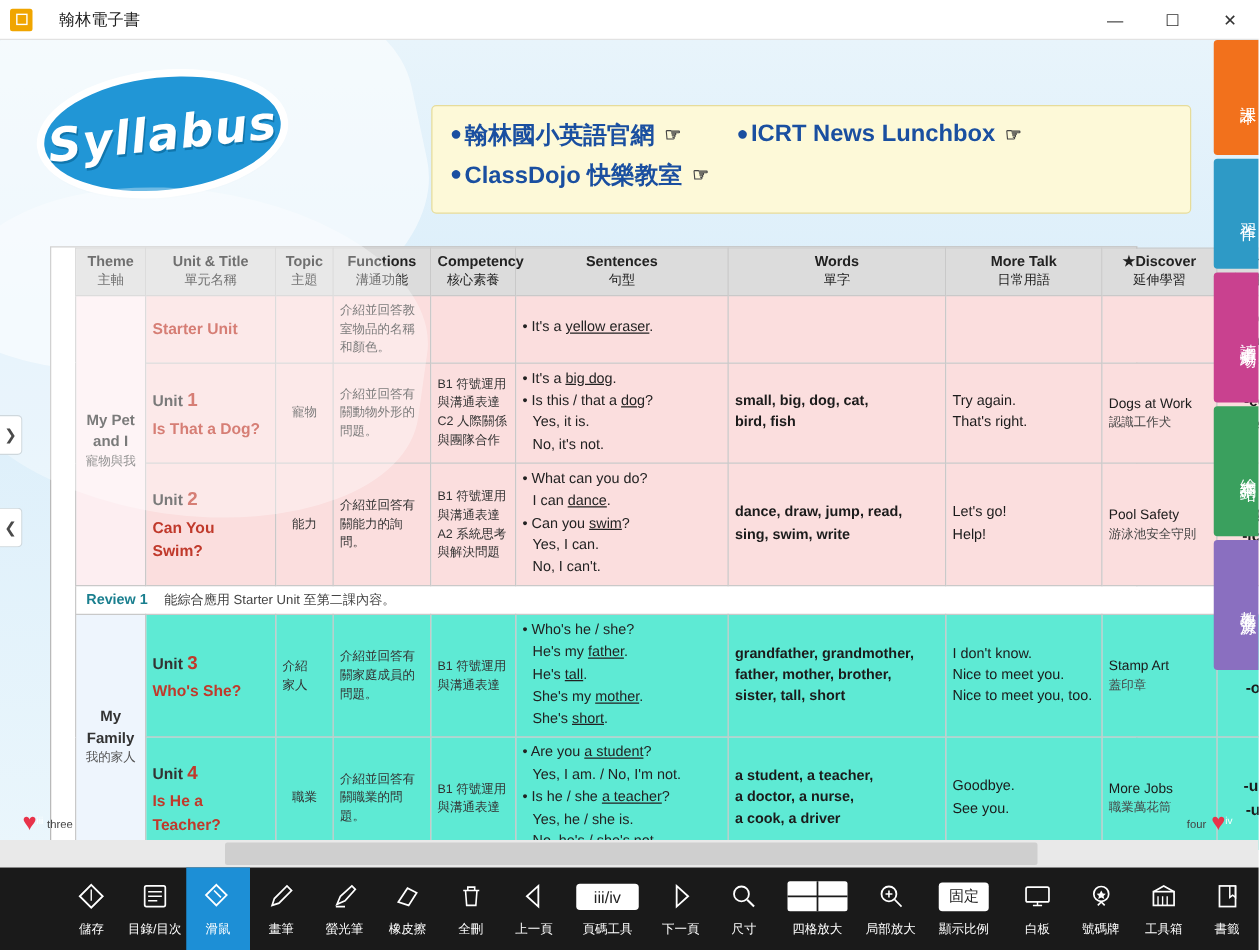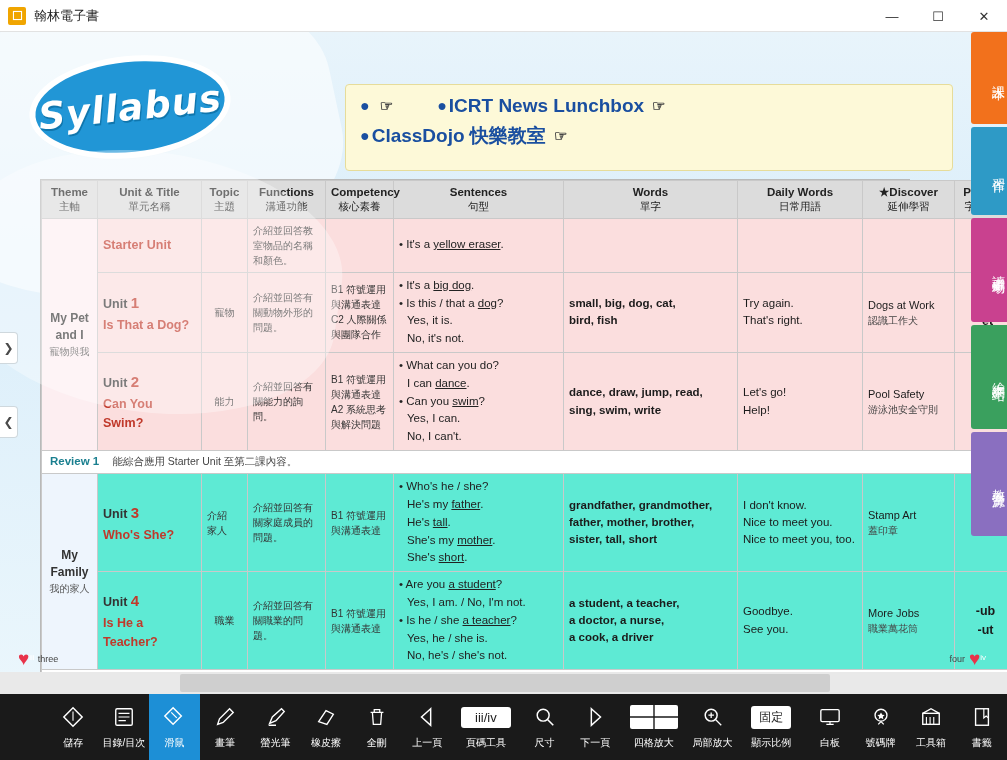--- a/index.html
+++ b/index.html
@@ -15,21 +15,21 @@
   
   .titlebar {
     height:32px; background:#ffffff; border-bottom:1px solid #e2e2e2;
     display:flex; align-items:center; position:relative;
   }
   .titlebar .appicon {
     width:18px; height:18px; margin-left:8px; background:#f0a500;
     border-radius:2px; display:flex; align-items:center; justify-content:center;
     color:#fff; font-size:11px; font-weight:bold;
   }
-  .titlebar .apptitle { margin-left:8px; font-size:13px; color:#222; }
+  .titlebar .apptitle { margin-left:21px; font-size:13px; color:#222; }
   .winbtns { position:absolute; right:0; top:0; display:flex; height:32px; }
   .winbtn { width:46px; height:32px; display:flex; align-items:center; justify-content:center;
             font-size:13px; color:#333; }
 
   
   .page {
     position:absolute; top:32px; left:0; width:1007px; height:648px;
     background:linear-gradient(180deg,#e8f4fb 0%, #dbeefa 35%, #eaf6fc 100%);
     overflow:hidden;
   }
@@ -89,22 +89,22 @@
     padding:10px 14px;
   }
   .lrow { display:flex; align-items:center; margin-bottom:6px; }
   .link-item { display:flex; align-items:center; color:#1a4fa0; font-size:19px; font-weight:bold; }
   .link-item .dot { color:#1a4fa0; margin-right:2px; font-size:16px; }
   .hand { margin-left:8px; font-size:15px; color:#444; }
   .link2 { margin-left:44px; }
 
   
   .tablewrap {
-    position:absolute; left:40px; top:147px; width:870px;
-    background:#fff; border:1px solid #b9b9b9;
+    position:absolute; left:40px; top:165px; width:870px;
+    background:#fff; border:1px solid #b9b9b9;padding-left:19px;
   }
   table.syl { border-collapse:collapse; width:100%; table-layout:fixed; }
   table.syl th, table.syl td {
     border:1px solid #c9c9c9; vertical-align:middle; padding:4px 5px;
   }
   thead th {
     background:#dcdcdc; font-size:11.5px; color:#222; text-align:center; line-height:1.25;
     padding:5px 2px;
   }
   thead th .cn { font-size:10.5px; font-weight:normal; }
@@ -197,20 +197,21 @@
   <div class="navarrow a2">❮</div>
 
   <div class="syllabus-logo">
     <span>Syllabus</span>
   </div>
 
   <div class="links-banner">
     <div class="lrow">
       <div class="link-item">
         <span class="dot">●</span>
+        <span>翰林國小英語官網</span>
         <span class="hand">☞</span>
       </div>
       <div class="link-item link2">
         <span class="dot">●</span>
         <span>ICRT News Lunchbox</span>
         <span class="hand">☞</span>
       </div>
     </div>
     <div class="lrow">
       <div class="link-item">
@@ -237,21 +238,21 @@
       </colgroup>
       <thead>
         <tr>
           <th><span>Theme</span><br><span class="cn">主軸</span></th>
           <th><span>Unit &amp; Title</span><br><span class="cn">單元名稱</span></th>
           <th><span>Topic</span><br><span class="cn">主題</span></th>
           <th><span>Functions</span><br><span class="cn">溝通功能</span></th>
           <th><span>Competency</span><br><span class="cn">核心素養</span></th>
           <th><span>Sentences</span><br><span class="cn">句型</span></th>
           <th><span>Words</span><br><span class="cn">單字</span></th>
-          <th><span>Daily Words</span><br><span class="cn">日常用語</span></th>
+          <th><span>More Talk</span><br><span class="cn">日常用語</span></th>
           <th><span>★Discover</span><br><span class="cn">延伸學習</span></th>
           <th><span>Phonics</span><br><span class="cn">字母拼讀</span></th>
         </tr>
       </thead>
       <tbody>
 
         <tr class="rowpink0">
           <td class="theme themepink" rowspan="3">
             <span>My Pet and I</span>
             <span class="cn">寵物與我</span>
@@ -483,34 +484,34 @@
   <div class="tool wide">
     <span class="ico">
       <span style="display:inline-block;background:#fff;color:#222;font-size:13px;padding:3px 14px;border-radius:3px;">iii/iv</span>
     </span>
     <span class="lbl">頁碼工具</span>
   </div>
 
   <div class="tool">
     <span class="ico">
       <svg width="22" height="22" viewBox="0 0 24 24">
+          <path d="M8 3 L18 12 L8 21 Z" fill="none" stroke="#fff" stroke-width="1.6"></path>
+        </svg>
+    </span>
+    <span class="lbl">下一頁</span>
+  </div>
+
+  <div class="tool">
+    <span class="ico">
+      <svg width="22" height="22" viewBox="0 0 24 24">
           <circle cx="10" cy="10" r="6.5" fill="none" stroke="#fff" stroke-width="1.6"></circle>
           <path d="M15 15 L21 21" stroke="#fff" stroke-width="1.8"></path>
         </svg>
     </span>
     <span class="lbl">尺寸</span>
-  </div>
-
-  <div class="tool">
-    <span class="ico">
-      <svg width="22" height="22" viewBox="0 0 24 24">
-          <path d="M8 3 L18 12 L8 21 Z" fill="none" stroke="#fff" stroke-width="1.6"></path>
-        </svg>
-    </span>
-    <span class="lbl">下一頁</span>
   </div>
 
   <div class="tool wide">
     <span class="ico">
       <svg width="50" height="26" viewBox="0 0 50 26">
           <rect x="1" y="1" width="48" height="24" rx="2" fill="#fff"></rect>
           <path d="M25 1 V25 M1 13 H49" stroke="#1a1a1a" stroke-width="1.4"></path>
         </svg>
     </span>
     <span class="lbl">四格放大</span>

